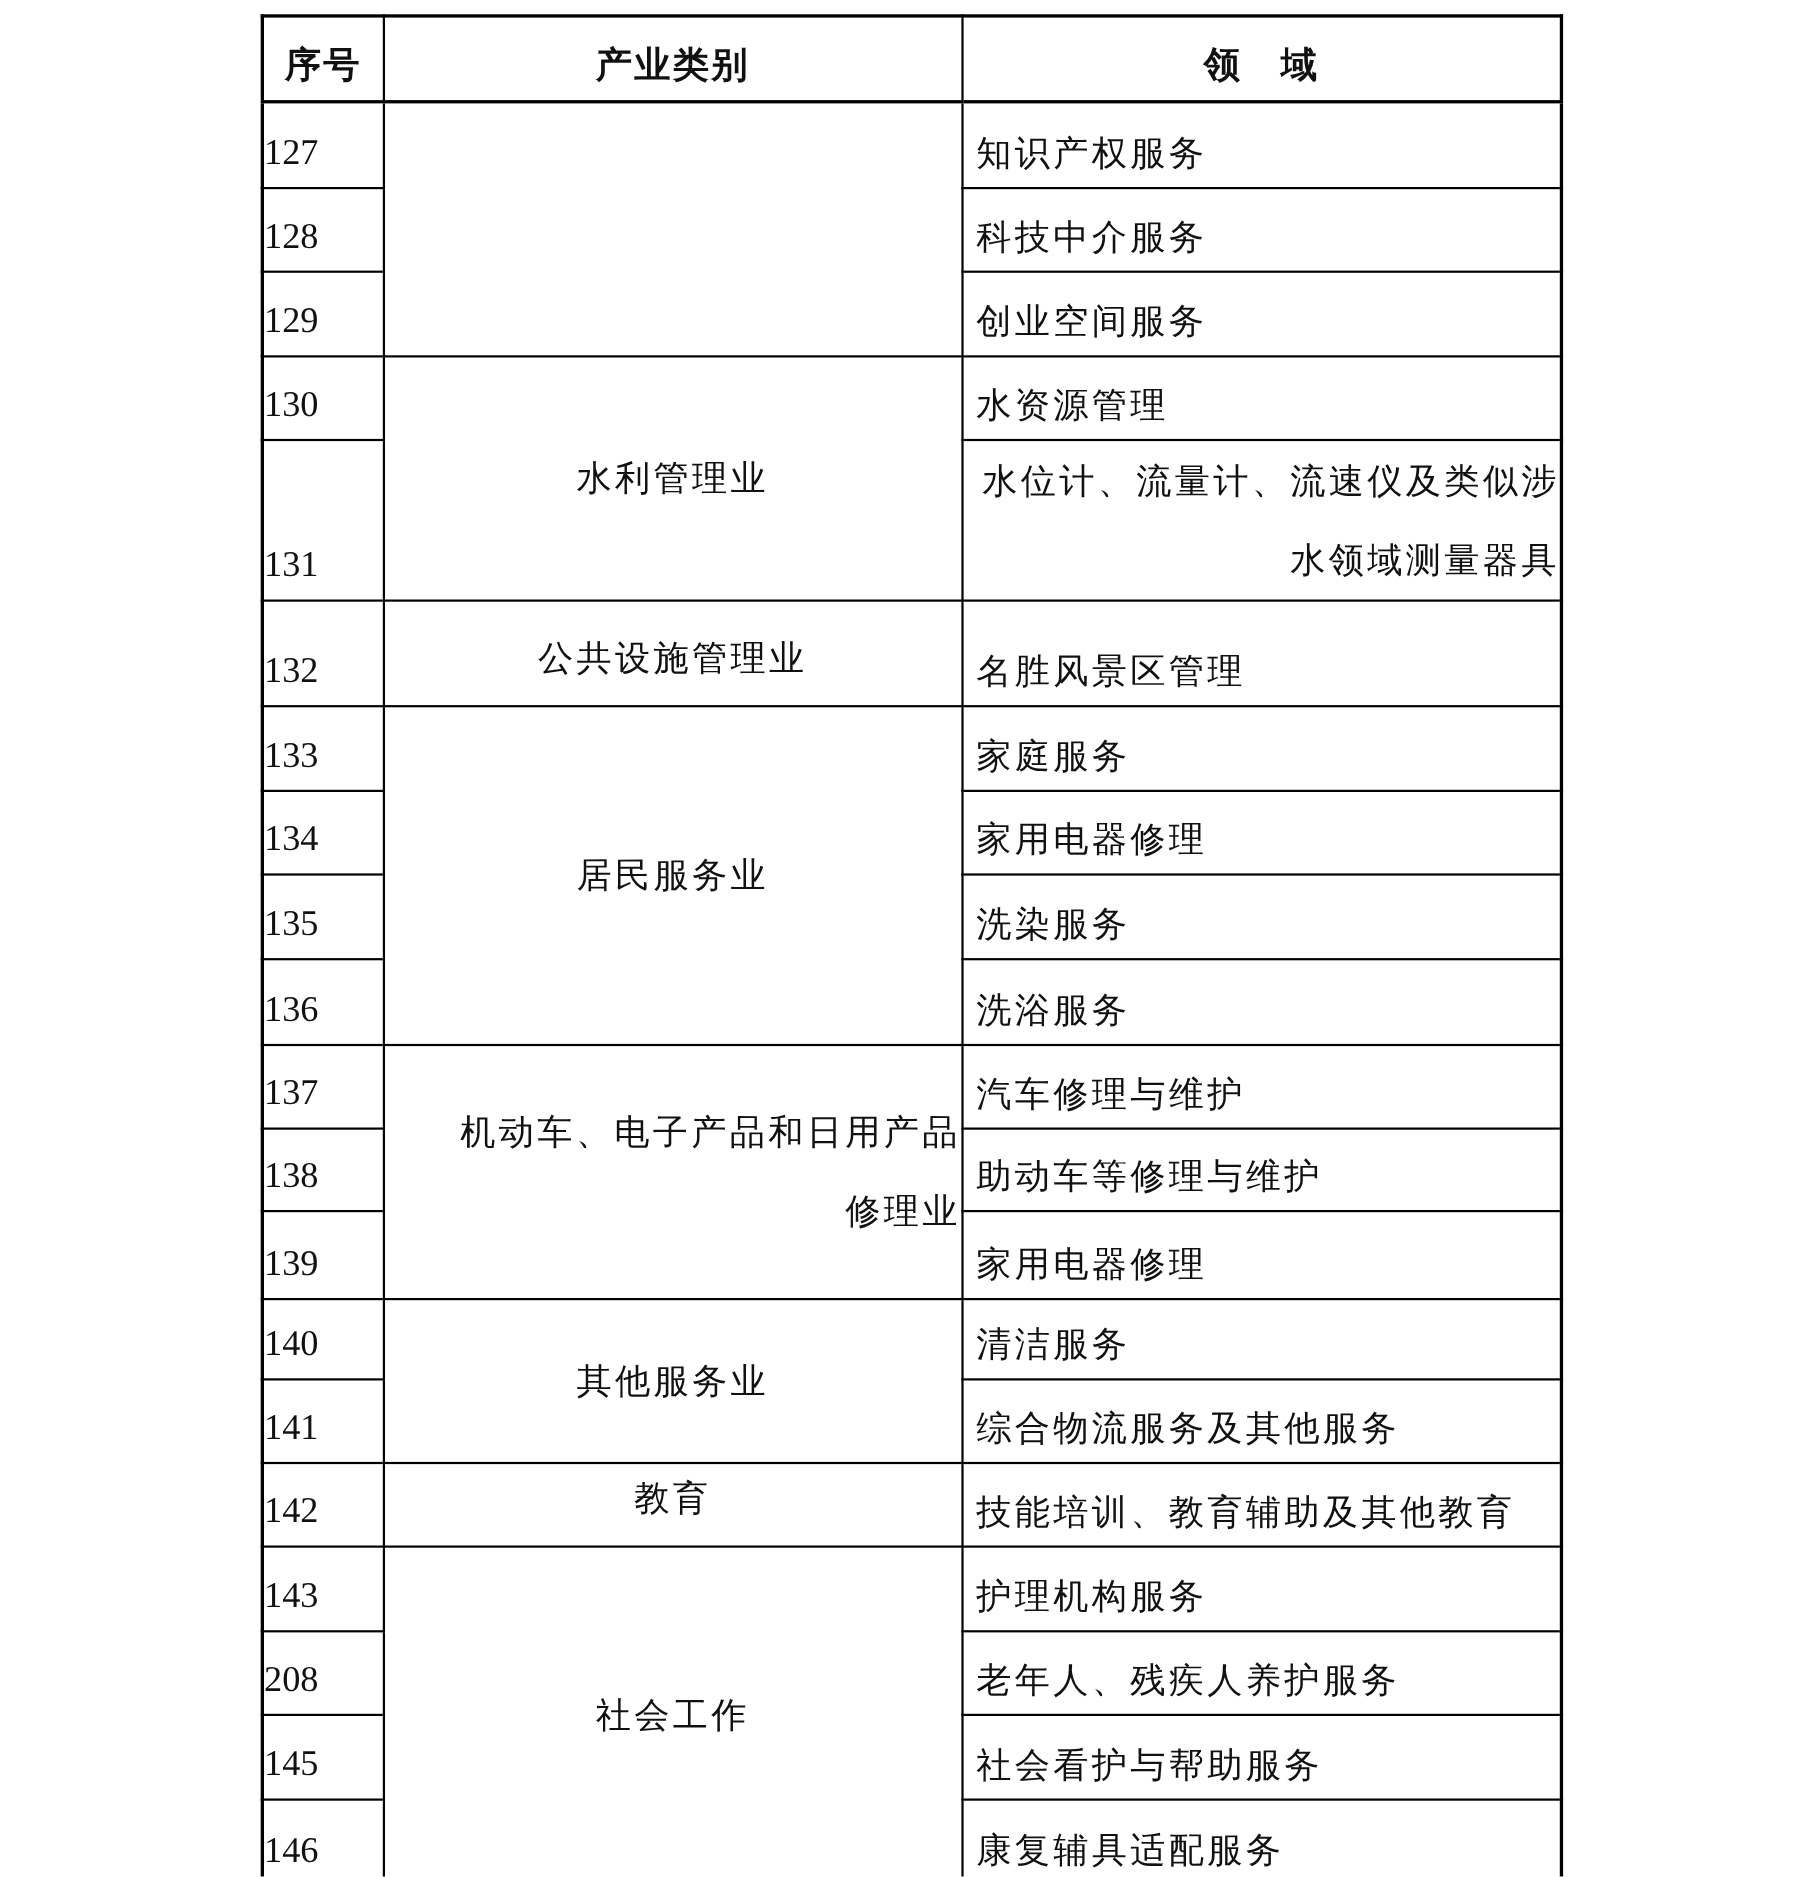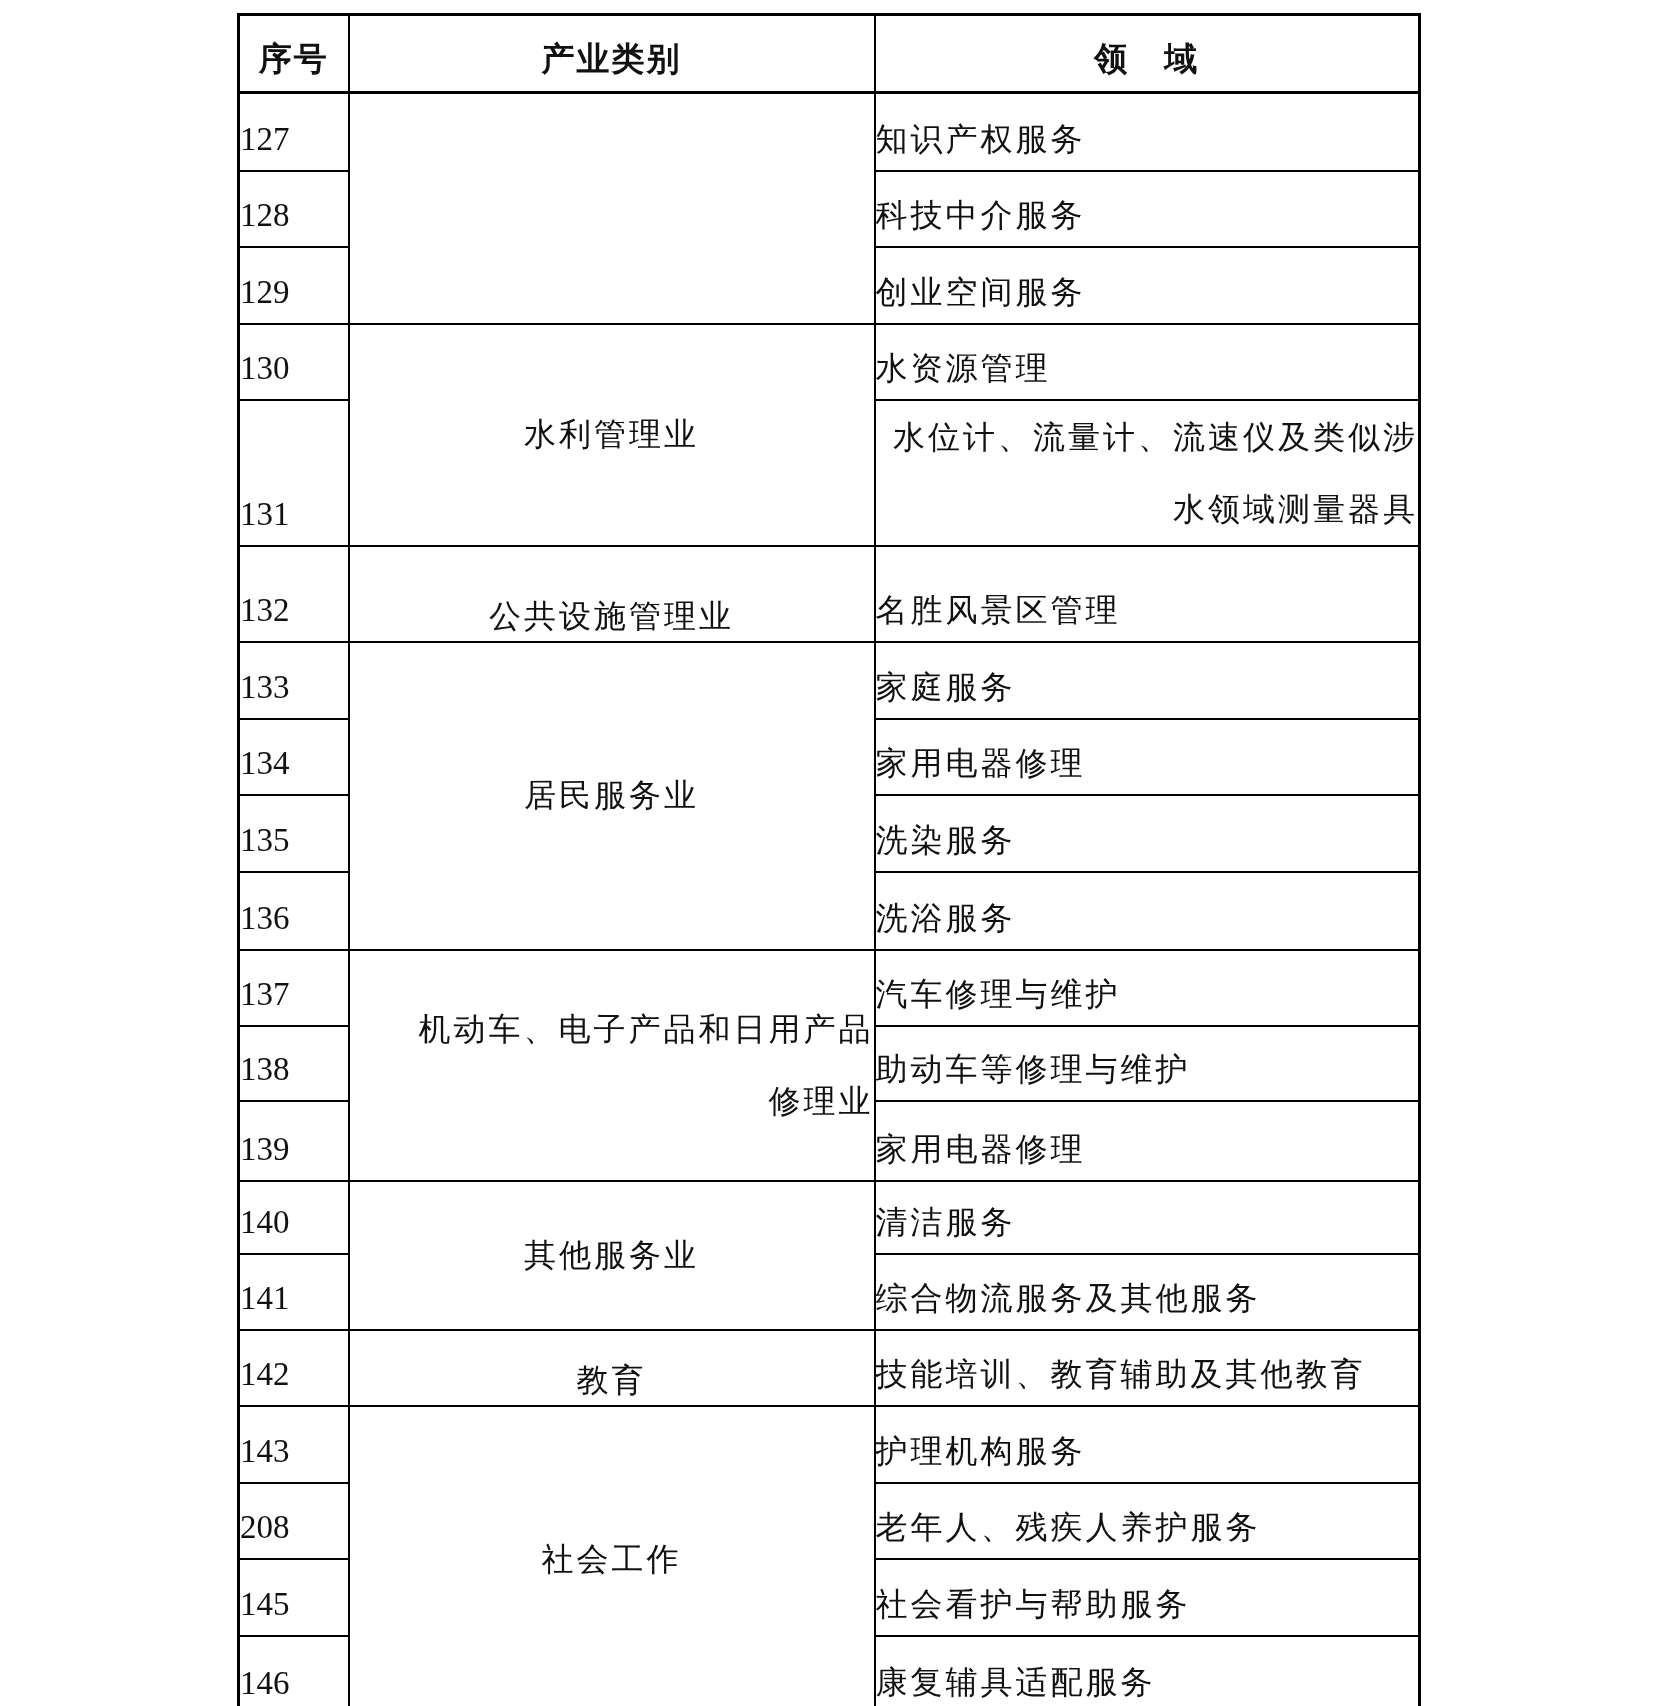--- a/index.html
+++ b/index.html
@@ -50,29 +50,30 @@
   }
   td.no {
     vertical-align: bottom;
     padding-bottom: 12px;
     text-align: left;
     font-size: 33px;
     line-height: 1.1;
   }
   td.cat {
     vertical-align: bottom;
-    padding-bottom: 6px;
+    padding-bottom: 24px;
     text-align: center;
     font-size: 32px;
     letter-spacing: 3px;
     line-height: 1.15;
   }
   td.field {
     vertical-align: bottom;
     padding-bottom: 12px;
+    padding-left: 12px;
     text-align: left;
     font-size: 32px;
     letter-spacing: 3px;
     line-height: 1.15;
   }
   td.mid {
     vertical-align: middle;
     padding-bottom: 0;
   }
   td .tl {

